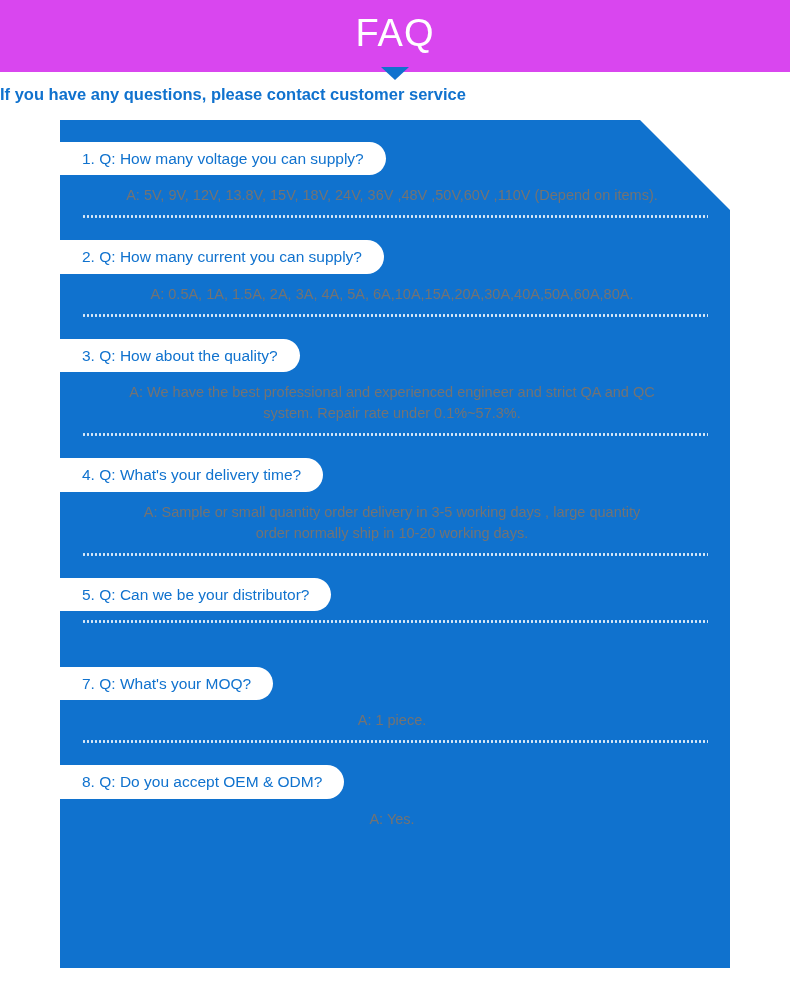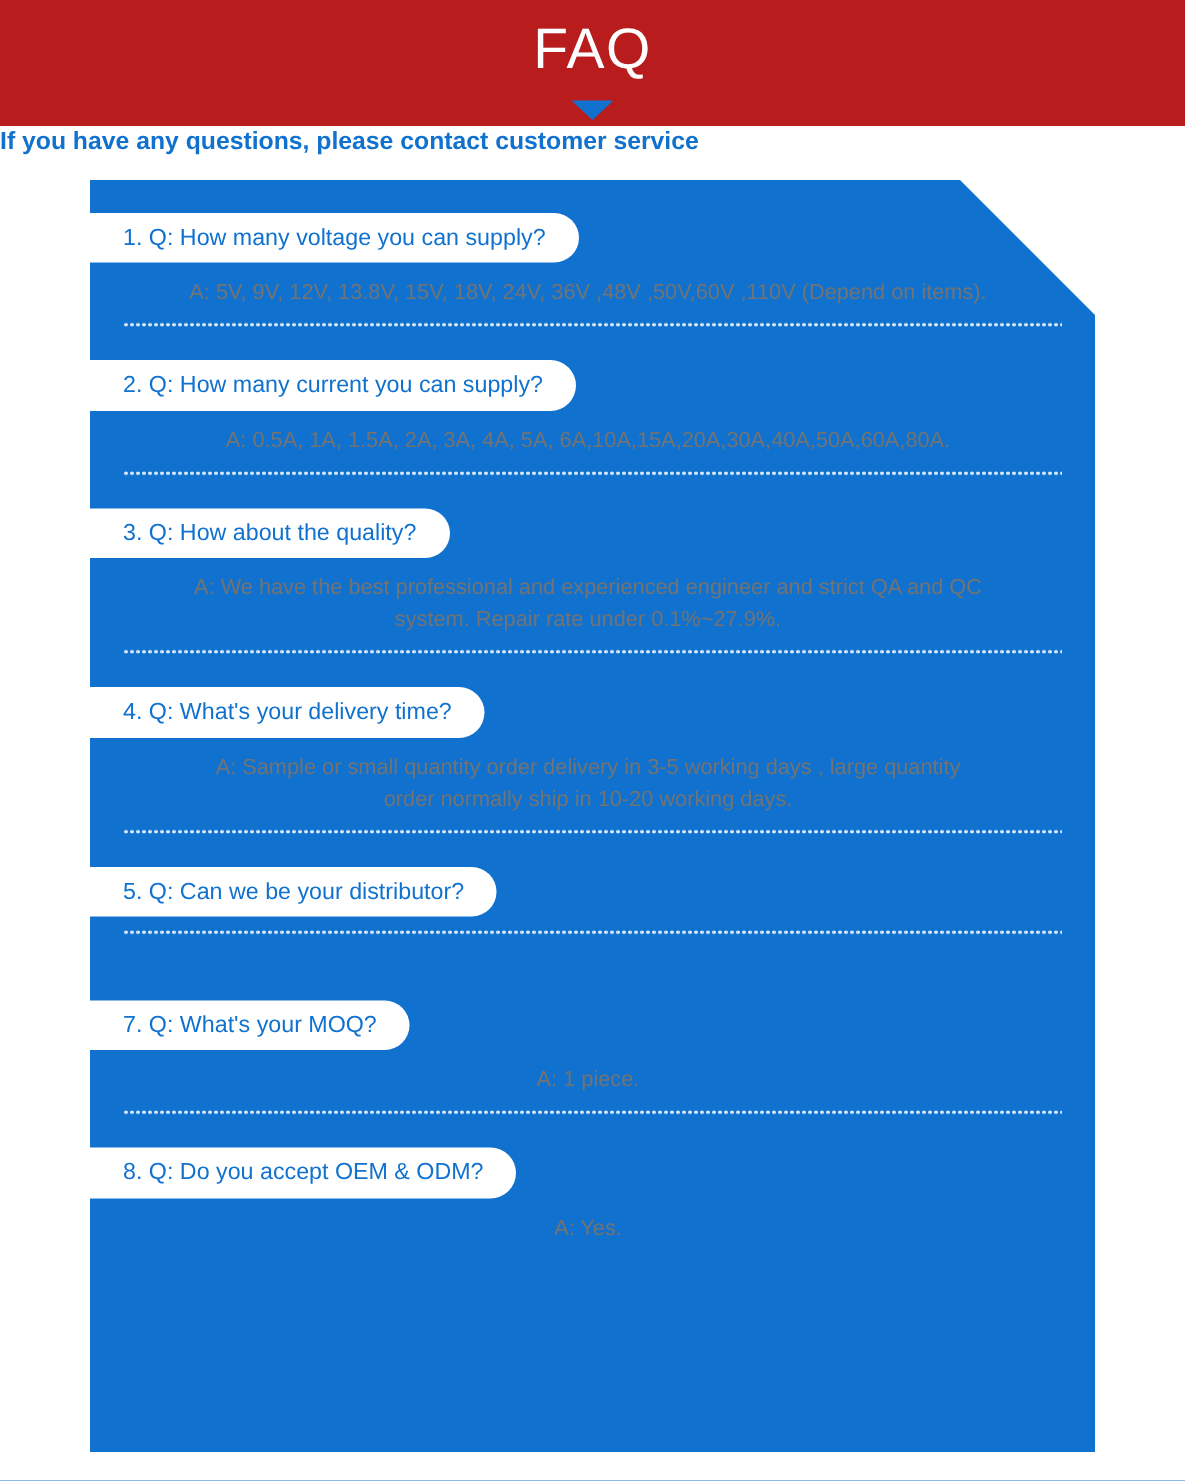--- a/index.html
+++ b/index.html
@@ -15,22 +15,22 @@
     overflow: hidden;
     position: relative;
   }
 
   
   .header-band {
     position: absolute;
     left: 0;
     top: 0;
     width: 790px;
-    height: 84px;
-    background: #b91c1c;
+    height: 72px;
+    background: #d946ef;
   }
   .header-title {
     position: absolute;
     left: 0;
     top: 0;
     width: 790px;
     height: 67px;
     line-height: 67px;
     text-align: center;
     color: #ffffff;
@@ -160,21 +160,21 @@
   <div class="qa-block">
     <div class="question-pill">2. Q: How many current you can supply?</div>
     <div class="answer-text">A:  0.5A, 1A, 1.5A, 2A, 3A, 4A, 5A, 6A,10A,15A,20A,30A,40A,50A,60A,80A.</div>
     <div class="dotted-rule"></div>
   </div>
   <div class="qa-gap"></div>
 
   <div class="qa-block">
     <div class="question-pill">3. Q: How about the quality?</div>
     <div class="answer-text">A:  We have the best professional and experienced engineer and strict QA and QC
-system. Repair rate under 0.1%~27.9%.</div>
+system. Repair rate under 0.1%~57.3%.</div>
     <div class="dotted-rule"></div>
   </div>
   <div class="qa-gap"></div>
 
   <div class="qa-block">
     <div class="question-pill">4. Q: What's your delivery time?</div>
     <div class="answer-text">A:  Sample or small quantity order delivery in 3-5 working days , large quantity
 order normally ship in 10-20 working days.</div>
     <div class="dotted-rule"></div>
   </div>

